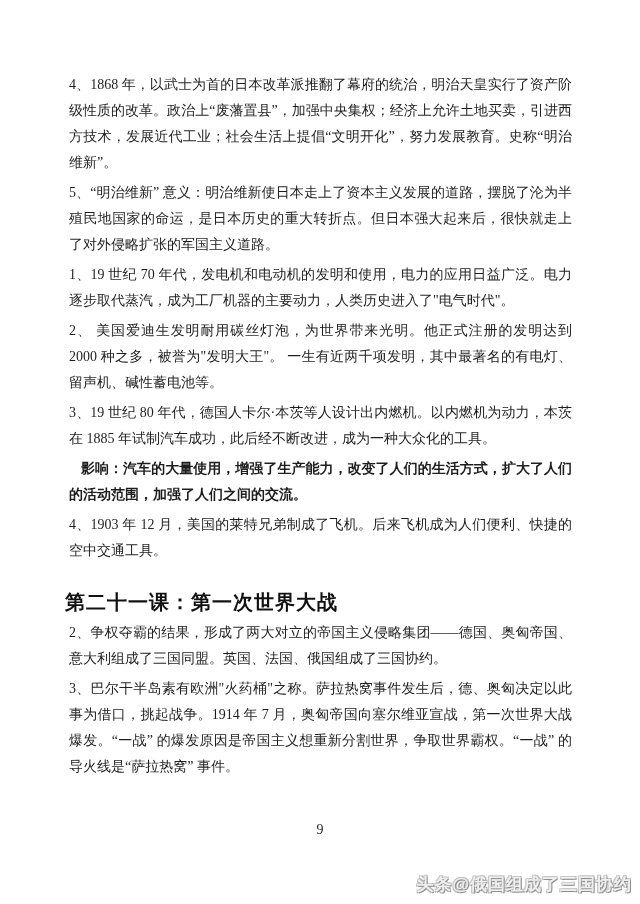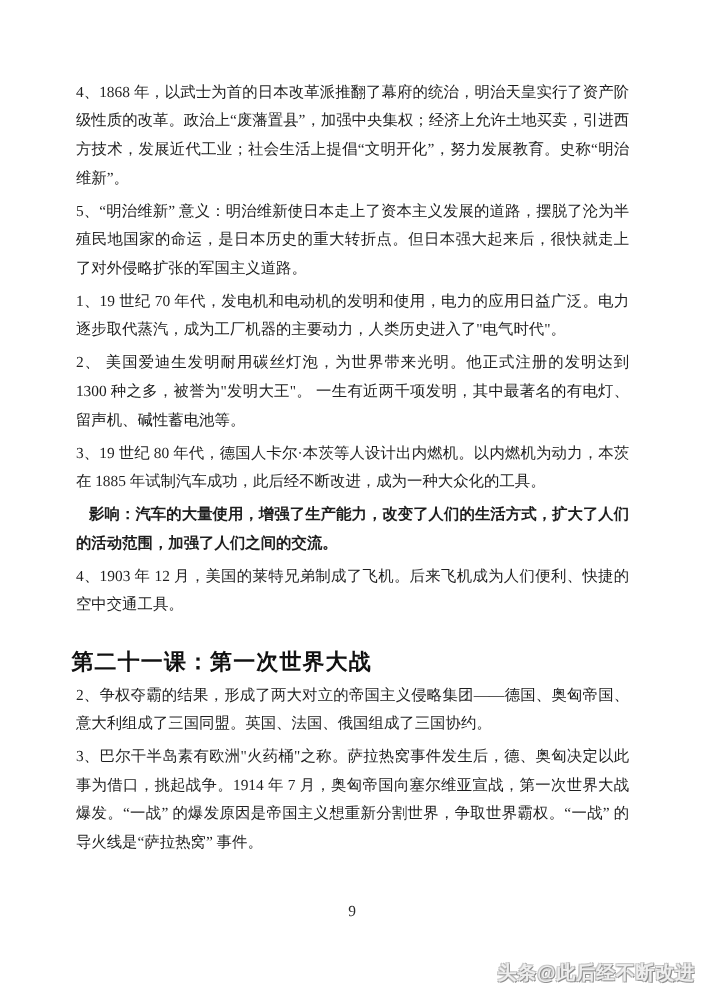--- a/index.html
+++ b/index.html
@@ -59,27 +59,27 @@
 </head>
 <body>
 
 <div class="page">
   <div class="content">
 
     <p class="body-para">4、1868 年，以武士为首的日本改革派推翻了幕府的统治，明治天皇实行了资产阶级性质的改革。政治上“废藩置县”，加强中央集权；经济上允许土地买卖，引进西方技术，发展近代工业；社会生活上提倡“文明开化”，努力发展教育。史称“明治维新”。</p>
     <p class="body-para">5、“明治维新” 意义：明治维新使日本走上了资本主义发展的道路，摆脱了沦为半殖民地国家的命运，是日本历史的重大转折点。但日本强大起来后，很快就走上了对外侵略扩张的军国主义道路。</p>
 
     <p class="body-para">1、19 世纪 70 年代，发电机和电动机的发明和使用，电力的应用日益广泛。电力逐步取代蒸汽，成为工厂机器的主要动力，人类历史进入了"电气时代"。</p>
-    <p class="body-para">2、 美国爱迪生发明耐用碳丝灯泡，为世界带来光明。他正式注册的发明达到 1300 种之多，被誉为"发明大王"。 一生有近两千项发明，其中最著名的有电灯、留声机、碱性蓄电池等。</p>
+    <p class="body-para">2、 美国爱迪生发明耐用碳丝灯泡，为世界带来光明。他正式注册的发明达到 2000 种之多，被誉为"发明大王"。 一生有近两千项发明，其中最著名的有电灯、留声机、碱性蓄电池等。</p>
     <p class="body-para">3、19 世纪 80 年代，德国人卡尔·本茨等人设计出内燃机。以内燃机为动力，本茨在 1885 年试制汽车成功，此后经不断改进，成为一种大众化的工具。</p>
     <p class="body-para indent">影响：汽车的大量使用，增强了生产能力，改变了人们的生活方式，扩大了人们的活动范围，加强了人们之间的交流。</p>
     <p class="body-para">4、1903 年 12 月，美国的莱特兄弟制成了飞机。后来飞机成为人们便利、快捷的空中交通工具。</p>
 
     <h2 class="section-title">第二十一课：第一次世界大战</h2>
     <p class="body-para">2、争权夺霸的结果，形成了两大对立的帝国主义侵略集团——德国、奥匈帝国、意大利组成了三国同盟。英国、法国、俄国组成了三国协约。</p>
     <p class="body-para">3、巴尔干半岛素有欧洲"火药桶"之称。萨拉热窝事件发生后，德、奥匈决定以此事为借口，挑起战争。1914 年 7 月，奥匈帝国向塞尔维亚宣战，第一次世界大战爆发。“一战” 的爆发原因是帝国主义想重新分割世界，争取世界霸权。“一战” 的导火线是“萨拉热窝” 事件。</p>
 
   </div>
 
   <div class="page-number">9</div>
 
-  <div class="watermark">头条@此后经不断改进</div>
+  <div class="watermark">头条@俄国组成了三国协约</div>
 </div>
 
 </body></html>

